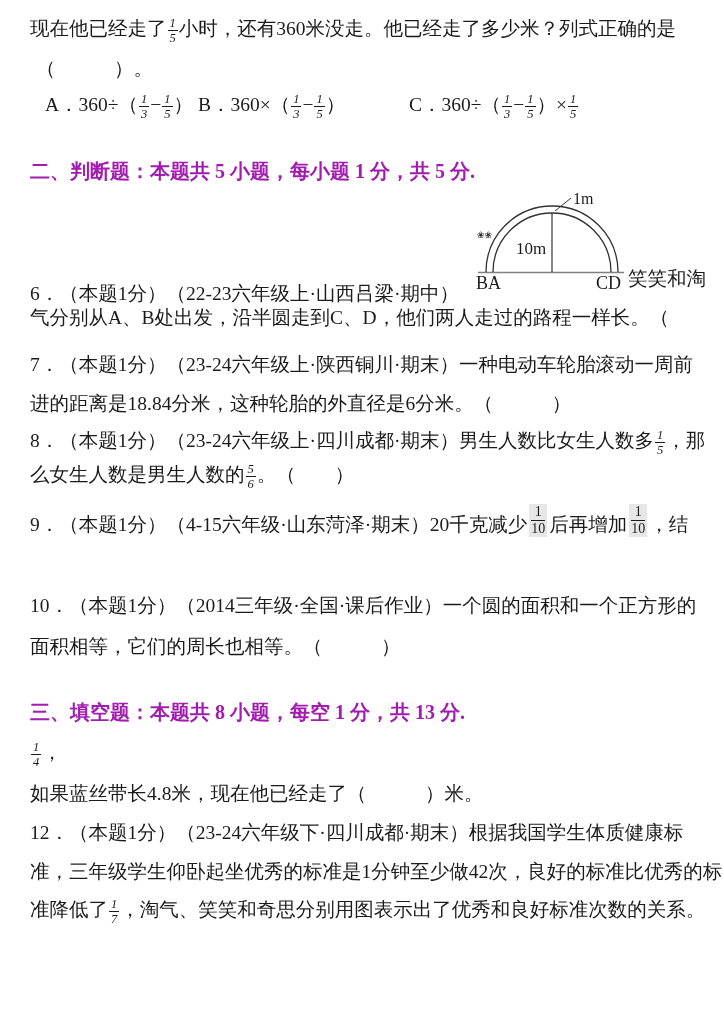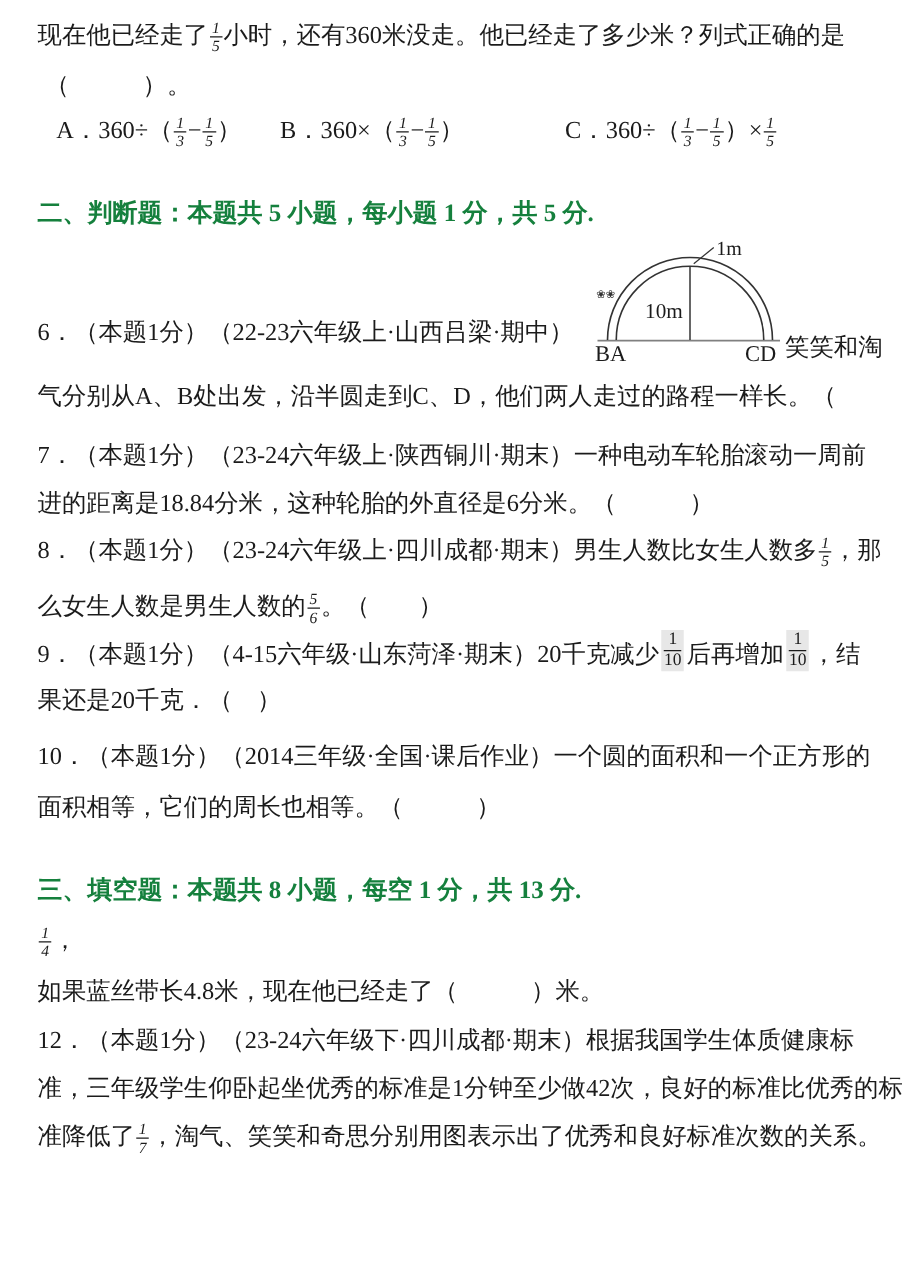--- a/index.html
+++ b/index.html
@@ -12,21 +12,21 @@
     font-size:19.5px;
     overflow:hidden;
   }
   .line{
     position:absolute;
     left:30px;
     line-height:30px;
     white-space:nowrap;
   }
   .section-header{
-    color:#15803d;
+    color:#a21caf;
     font-weight:bold;
     font-size:20px;
   }
   
   .frac{
     display:inline-block;
     text-align:center;
     vertical-align:-0.55em;
     font-size:12.5px;
     font-style:italic;
@@ -37,22 +37,22 @@
   .frac .fden{display:block;padding-top:1px;}
   
   .frac-big{
     font-style:normal;
     font-size:14px;
     vertical-align:-0.15em;
     background:#e7e7e7;
     padding:1px 2px;
     margin:0 2px;
   }
-  .opt-b{margin-left:26px;}
-  .opt-c{margin-left:76px;}
+  .opt-b{}
+  .opt-c{margin-left:59px;}
   #diagram{
     position:absolute;
     left:472px;top:188px;
     width:170px;height:108px;
   }
   #q6-tail{position:absolute;left:628px;top:264px;line-height:30px;white-space:nowrap;text-align:right;}
 </style>
 </head>
 <body>
 
@@ -83,49 +83,46 @@
     <path d="M 21 84 A 59 59 0 0 1 139 84" fill="none" stroke="#333333" stroke-width="1.3"></path>
     <line x1="80" y1="25" x2="80" y2="84" stroke="#333333" stroke-width="1.2"></line>
     <line x1="99" y1="10" x2="83" y2="23" stroke="#333333" stroke-width="1"></line>
     <text x="101" y="16" font-size="16" fill="#1b1b1b">1m</text>
     <text x="44" y="66" font-size="17" fill="#1b1b1b">10m</text>
     <text x="4" y="101" font-size="18" fill="#1b1b1b">BA</text>
     <text x="124" y="101" font-size="18" fill="#1b1b1b">CD</text>
     <text x="5" y="50" font-size="9" fill="#333333" font-family="DejaVu Sans">❀❀</text>
   </svg>
 
-  <div class="line" style="top:252px">
+  <div class="line" style="top:279px">
     <span>6．（本题1分）（22-23六年级上·山西吕梁·期中）</span>
   </div>
   <div id="q6-tail">
     <span>笑笑和淘</span>
   </div>
   <div class="line" style="top:303px">
     <span>气分别从A、B处出发，沿半圆走到C、D，他们两人走过的路程一样长。（　　　　）</span>
   </div>
 
   <div class="line" style="top:350px">
     <span>7．（本题1分）（23-24六年级上·陕西铜川·期末）一种电动车轮胎滚动一周前</span>
   </div>
   <div class="line" style="top:389px">
     <span>进的距离是18.84分米，这种轮胎的外直径是6分米。（　　　）</span>
   </div>
 
   <div class="line" style="top:426px">
     <span>8．（本题1分）（23-24六年级上·四川成都·期末）男生人数比女生人数多</span><span class="frac"><span class="fnum">1</span><span class="fden">5</span></span><span>，那</span>
   </div>
-  <div class="line" style="top:471px">
+  <div class="line" style="top:460px">
     <span>么女生人数是男生人数的</span><span class="frac"><span class="fnum">5</span><span class="fden">6</span></span><span>。（　　）</span>
   </div>
 
   <div class="line" style="top:504px">
     <span>9．（本题1分）（4-15六年级·山东菏泽·期末）20千克减少</span><span class="frac frac-big"><span class="fnum">1</span><span class="fden">10</span></span><span>后再增加</span><span class="frac frac-big"><span class="fnum">1</span><span class="fden">10</span></span><span>，结</span>
-  </div>
-  <div class="line" style="top:546px">
-    <span>果还是20千克．（　）</span>
   </div>
 
   <div class="line" style="top:591px">
     <span>10．（本题1分）（2014三年级·全国·课后作业）一个圆的面积和一个正方形的</span>
   </div>
   <div class="line" style="top:632px">
     <span>面积相等，它们的周长也相等。（　　　）</span>
   </div>
 
   <div class="line section-header" style="top:697px">

